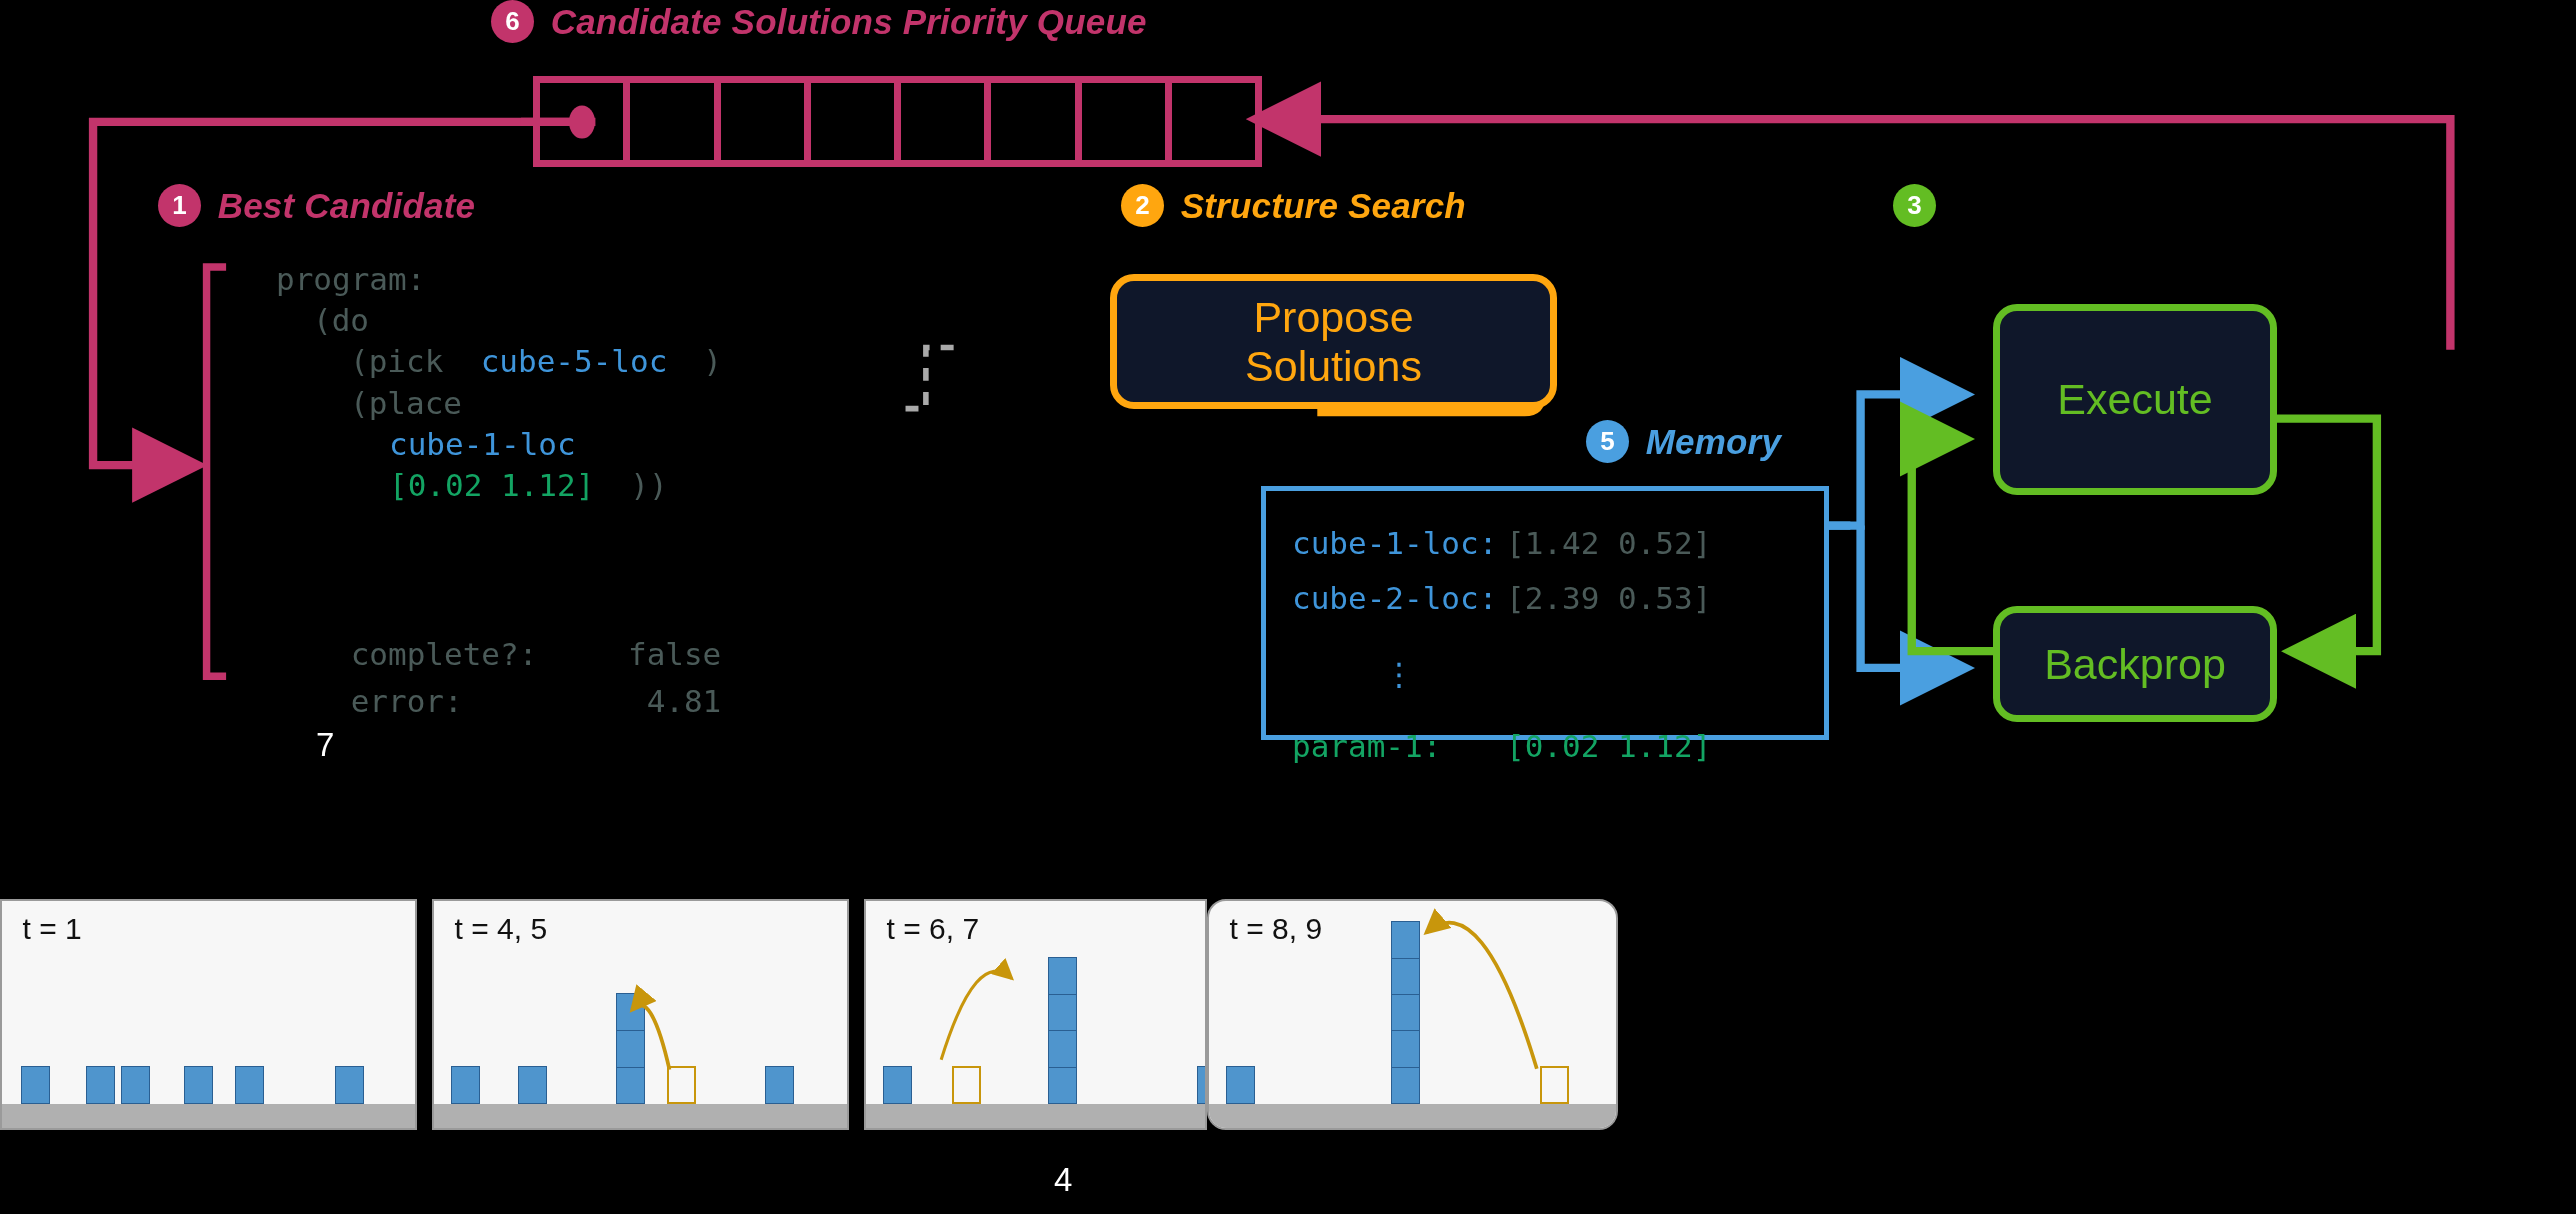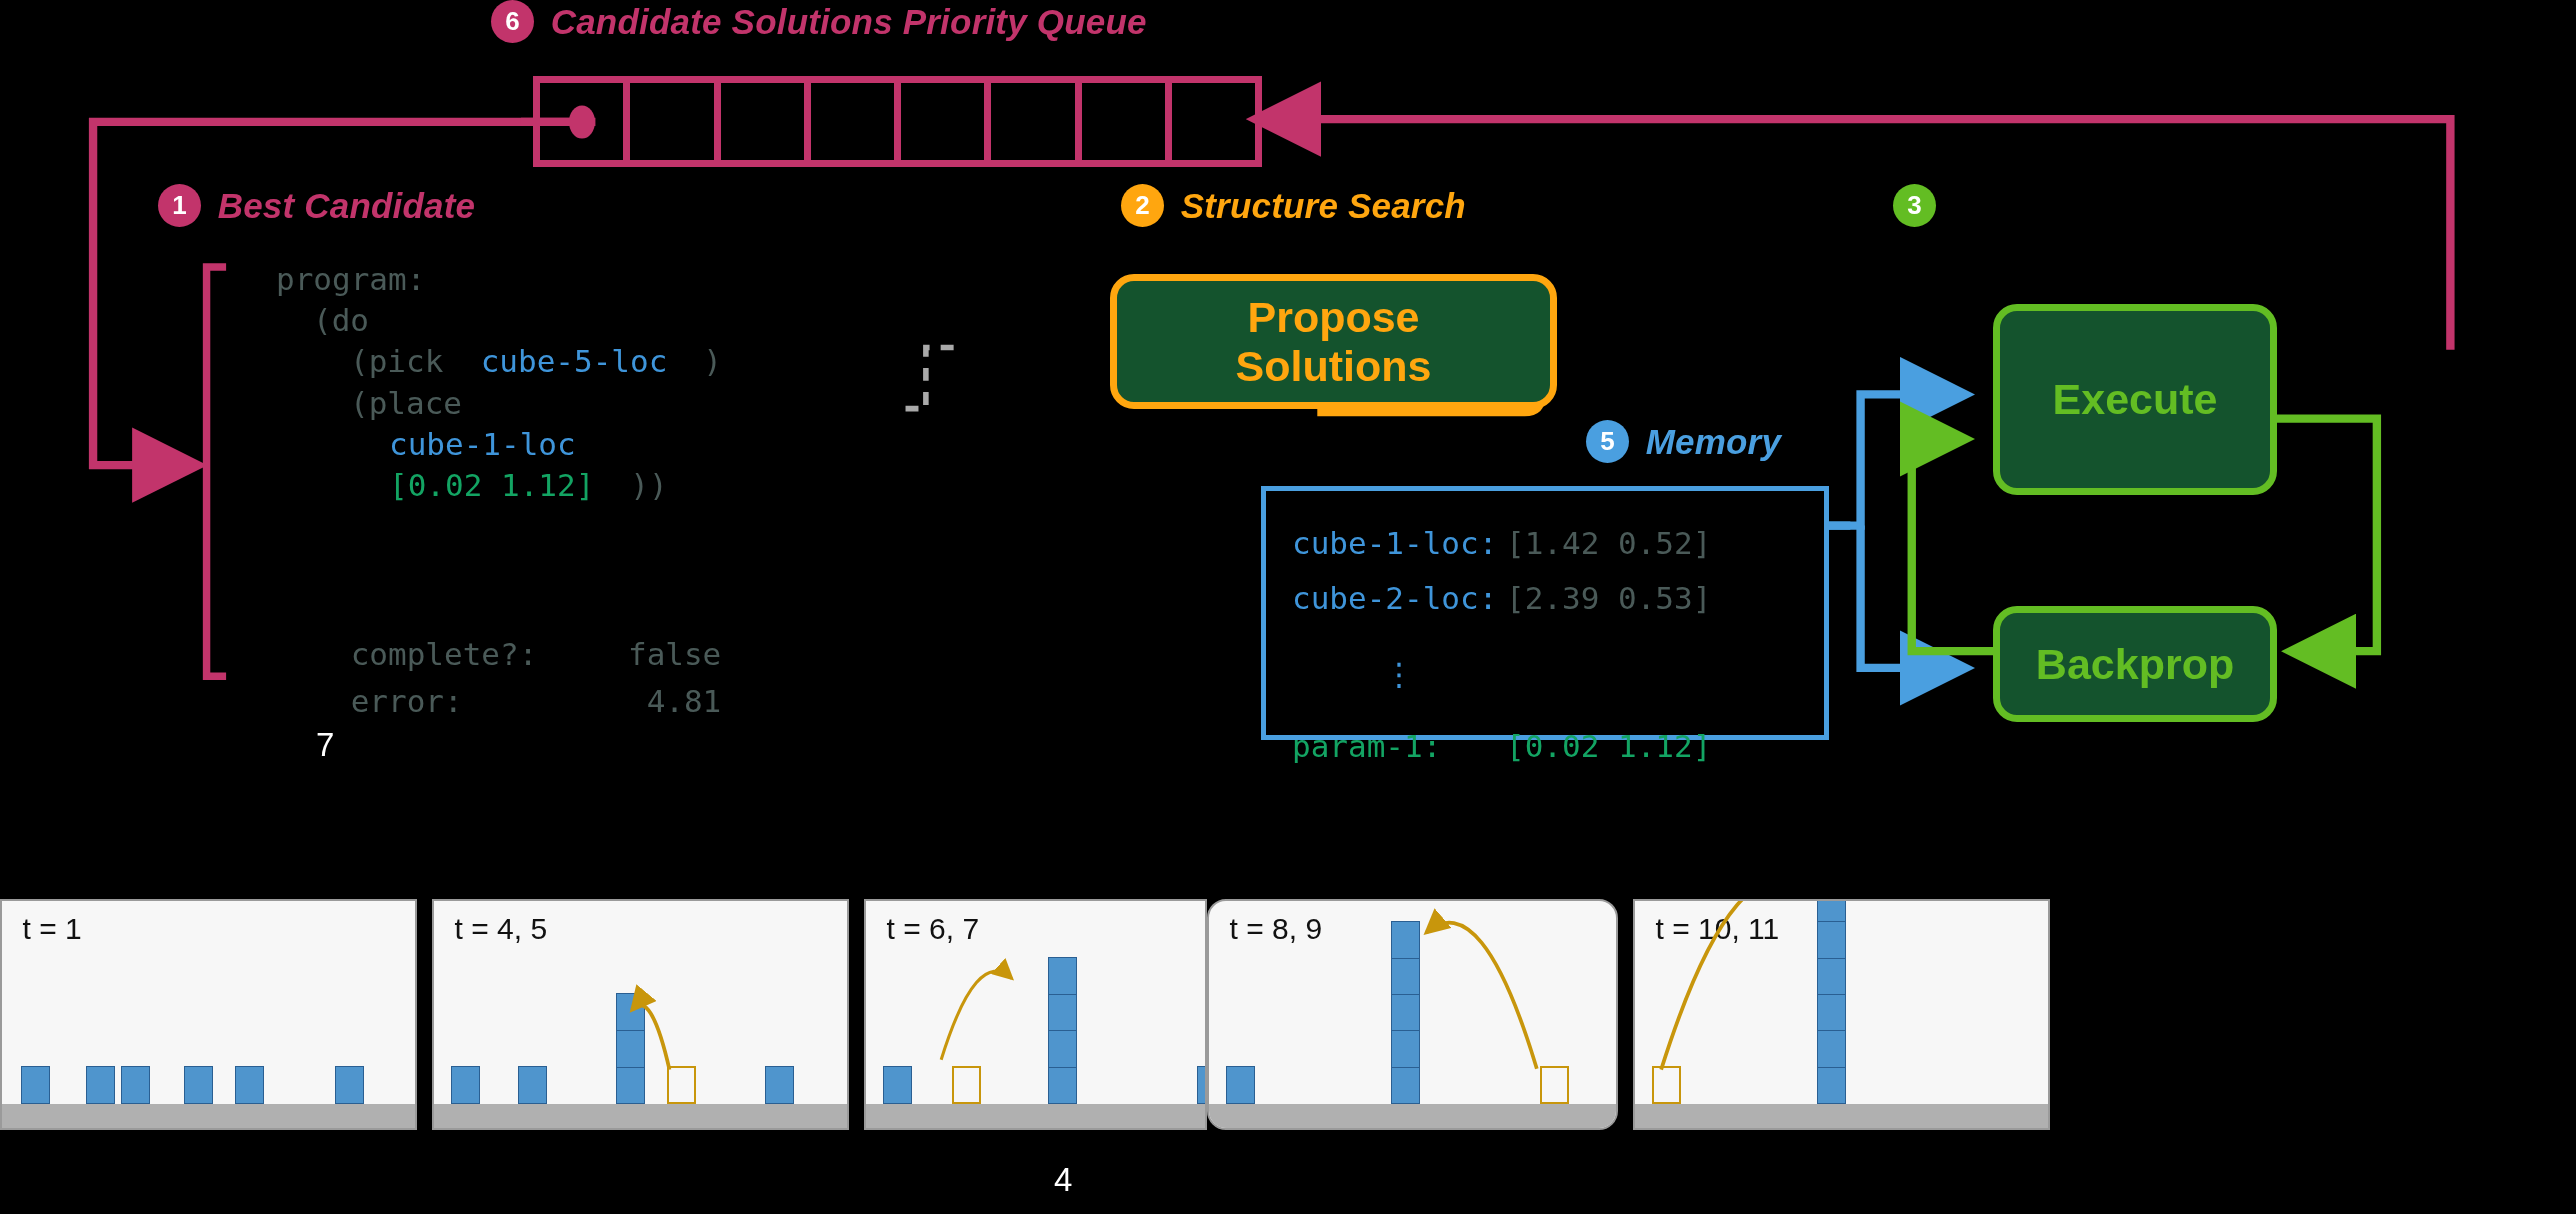--- a/index.html
+++ b/index.html
@@ -9,21 +9,21 @@
   svg.wires{position:absolute;left:0;top:0;width:2576px;height:1214px;pointer-events:none;}
 
   
   .step{position:absolute;display:flex;align-items:center;gap:16.7px;white-space:nowrap;}
   .badge{width:43px;height:43px;border-radius:50%;display:flex;align-items:center;
          justify-content:center;font-size:26px;font-weight:700;color:#fff;flex:0 0 auto;}
   .steptitle{font-size:35px;font-style:italic;font-weight:700;letter-spacing:0.2px;}
 
   
   .rbox{position:absolute;border-radius:24px;display:flex;flex-direction:column;
-        align-items:center;justify-content:center;background:#14532d;font-weight:bold;}
+        align-items:center;justify-content:center;background:#0f172a;}
   .rbox .lbl{font-size:43px;line-height:1.12;}
 
   
   .code{position:absolute;font-family:"DejaVu Sans Mono","Liberation Mono",monospace;
         font-size:31px;line-height:1.33;white-space:pre;}
   .gray{color:#4a5a58;margin-left:36px;}
   .blue{color:#3f95da;}
   .green{color:#13a463;}
 
   
@@ -234,37 +234,18 @@
         <div class="target" style="left: 331px; bottom: 24px;"></div>
         <svg style="position:absolute;left:0;top:0;width:100%;height:100%;" viewBox="0 0 442 242" width="411" height="225">
           <defs>
             <marker id="arw4" markerWidth="7" markerHeight="7" refX="6" refY="3.5" orient="auto">
               <path d="M0,0 L7,3.5 L0,7 z" fill="#c8960c"></path>
             </marker>
           </defs>
           <path d="M356,180 Q296,-20 236,32" fill="none" stroke="#c8960c" stroke-width="4" marker-end="url(#arw4)"></path>
         </svg>
       </div>
-      <div class="frame" style="width: 417px; margin-right: 0px;">
-        <div class="tlabel">t = 10, 11</div>
-        <div class="ground"></div>
-        <div class="cube" style="left: 182px; bottom: 24px;"></div>
-        <div class="cube" style="left: 182px; bottom: 60px;"></div>
-        <div class="cube" style="left: 182px; bottom: 97px;"></div>
-        <div class="cube" style="left: 182px; bottom: 133px;"></div>
-        <div class="cube" style="left: 182px; bottom: 169px;"></div>
-        <div class="cube" style="left: 182px; bottom: 206px;"></div>
-        <div class="target" style="left: 16.7px; bottom: 24px;"></div>
-        <svg style="position:absolute;left:0;top:0;width:100%;height:100%;" viewBox="0 0 442 242" width="411" height="225">
-          <defs>
-            <marker id="arw5" markerWidth="7" markerHeight="7" refX="6" refY="3.5" orient="auto">
-              <path d="M0,0 L7,3.5 L0,7 z" fill="#c8960c"></path>
-            </marker>
-          </defs>
-          <path d="M28,180 Q109,-76.69999999999999 190,-10" fill="none" stroke="#c8960c" stroke-width="4" marker-end="url(#arw5)"></path>
-        </svg>
-      </div>
     </div>
 
   <div class="plainnum" style="left:1054px;top:1161px;">4</div>
 
 </div>
 
 
 </body></html>

